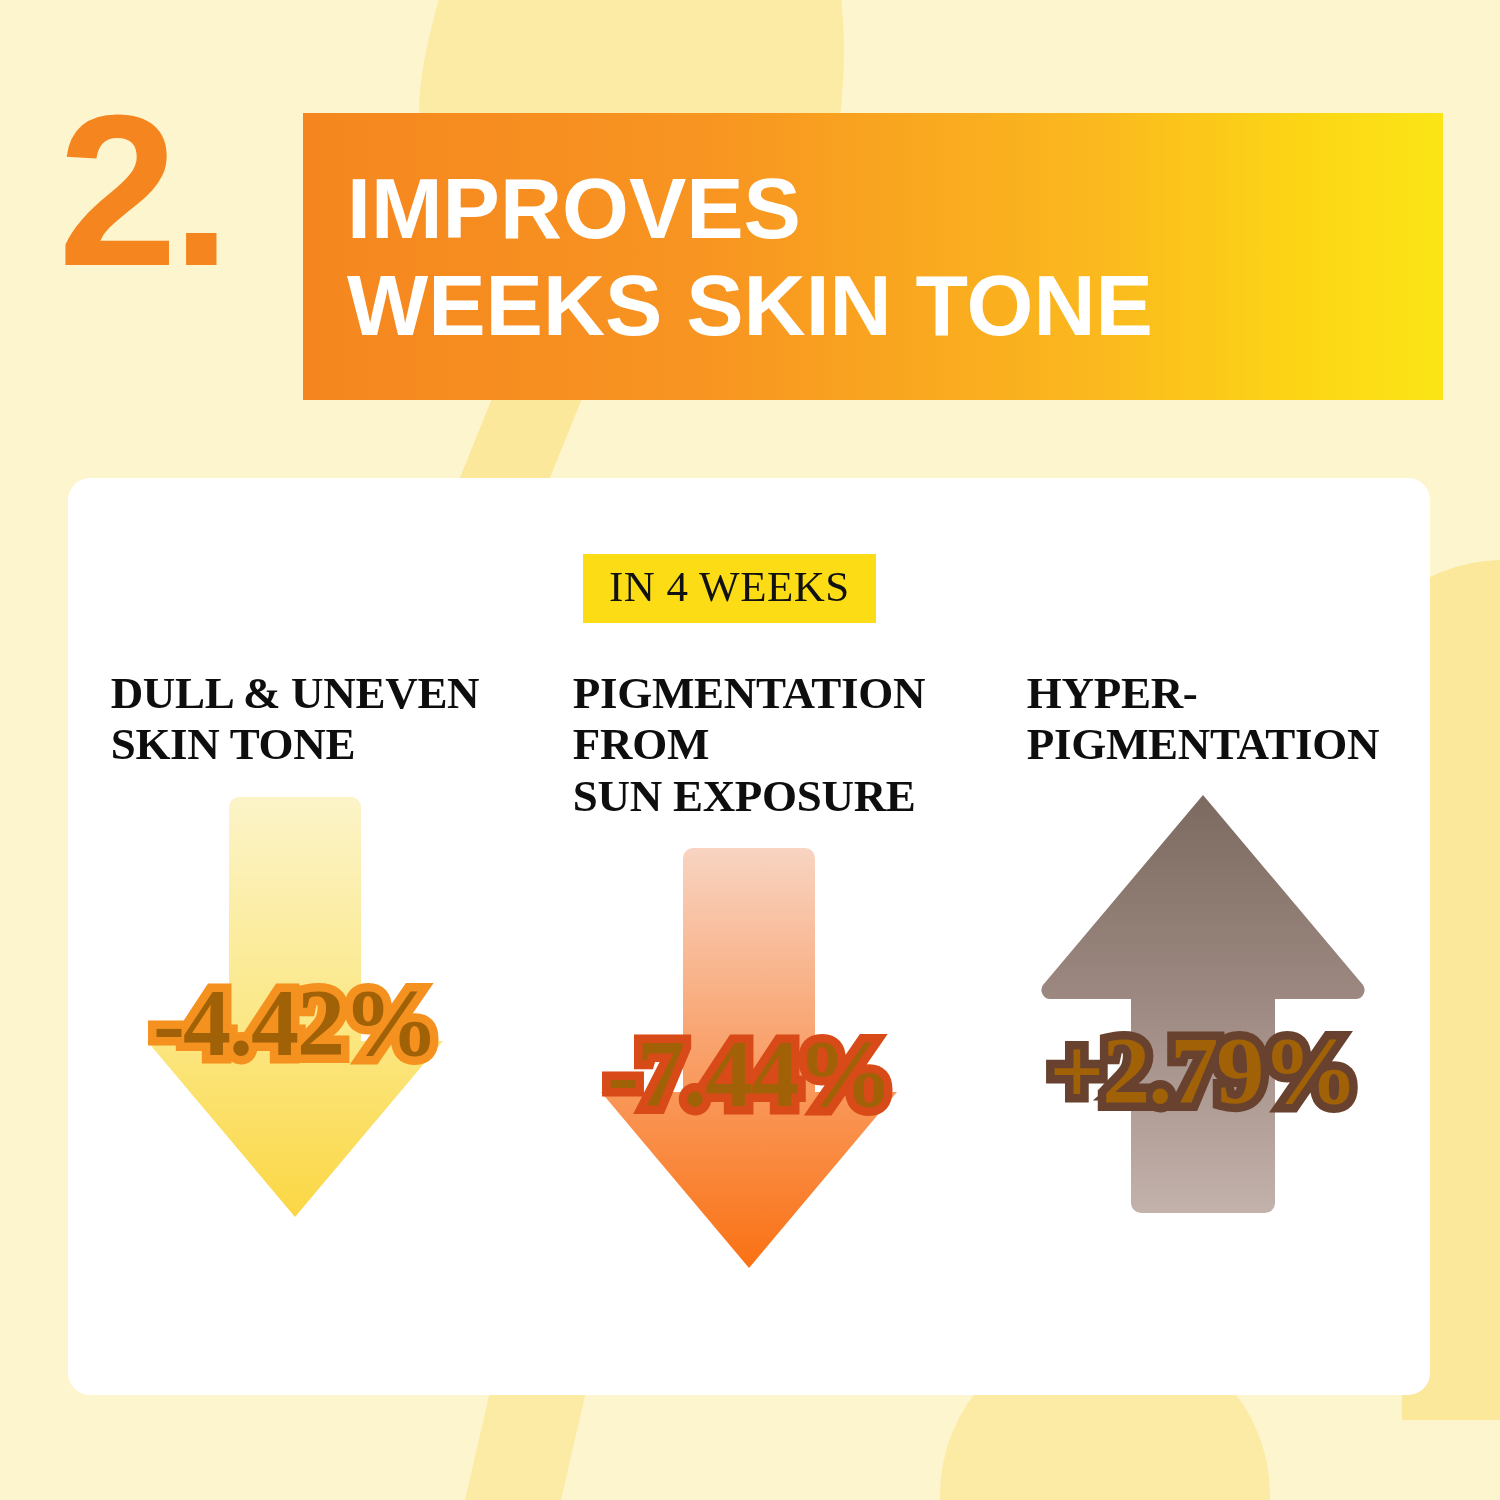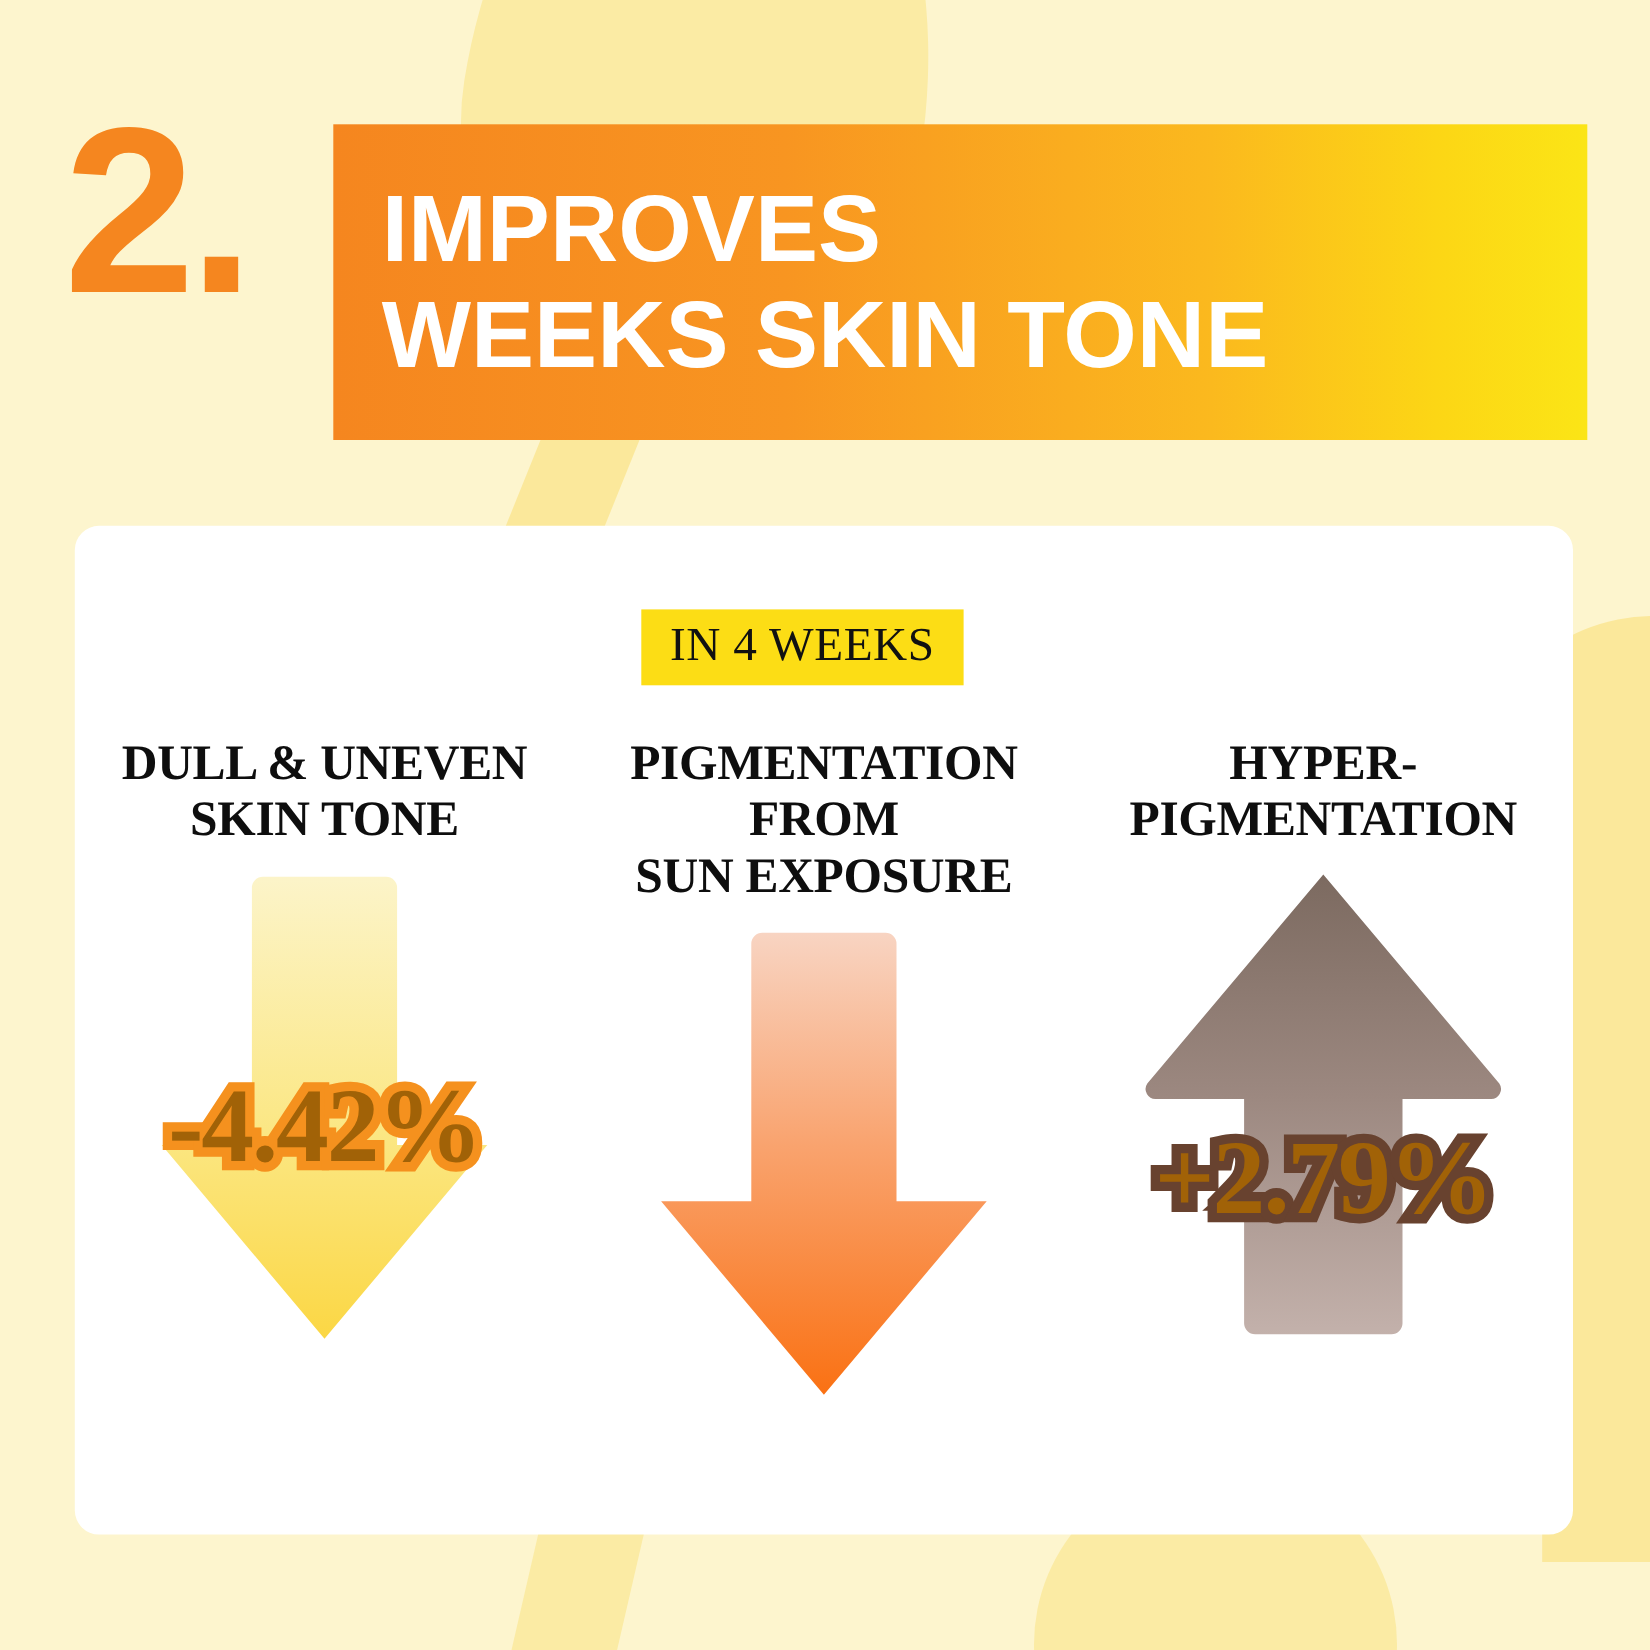--- a/index.html
+++ b/index.html
@@ -111,21 +111,21 @@
   #columns {
     position:absolute; left:0; top:190px;
     width:100%;
     display:flex;
   }
   .col { width:33.333%; display:flex; flex-direction:column; align-items:center; }
 
   .col-title {
     color:#0E0E0E; font-weight:bold;
     font-size:45px; line-height:1.14;
-    text-align:center; letter-spacing:-0.3px;
+    letter-spacing:-0.3px;
     white-space:pre-line;
     padding:0 8px;
   }
 
   
   .arrow-wrap {
     position:relative;
     width:360px; height:440px;
     margin-top:18px;
   }
@@ -208,20 +208,21 @@
           <svg class="arrow-svg" width="360" height="440" viewBox="0 0 360 440">
             <defs>
               <linearGradient id="gradOrange" x1="0" y1="0" x2="0" y2="1">
                 <stop offset="0%" stop-color="#F8D4C2"></stop>
                 <stop offset="45%" stop-color="#F9A470"></stop>
                 <stop offset="100%" stop-color="#FA7113"></stop>
               </linearGradient>
             </defs>
             <path d="M124,8 L236,8 A10,10 0 0 1 246,18 L246,252 L328,252 L180,428 L32,252 L114,252 L114,18 A10,10 0 0 1 124,8 Z" fill="url(#gradOrange)"></path>
           </svg>
+          <div class="pct-label pct-orange">-7.44%</div>
         </div>
       </div>
 
       <div class="col">
         <div class="col-title">HYPER-
 PIGMENTATION</div>
         <div class="arrow-wrap">
           <svg class="arrow-svg" width="360" height="440" viewBox="0 0 360 440">
             <defs>
               <linearGradient id="gradBrown" x1="0" y1="0" x2="0" y2="1">

